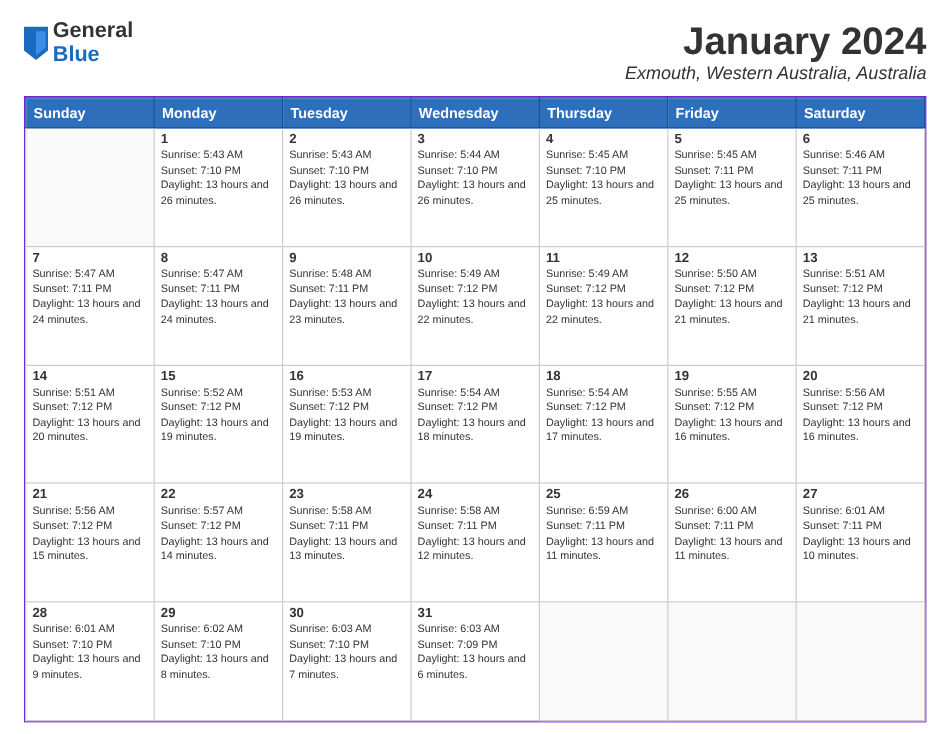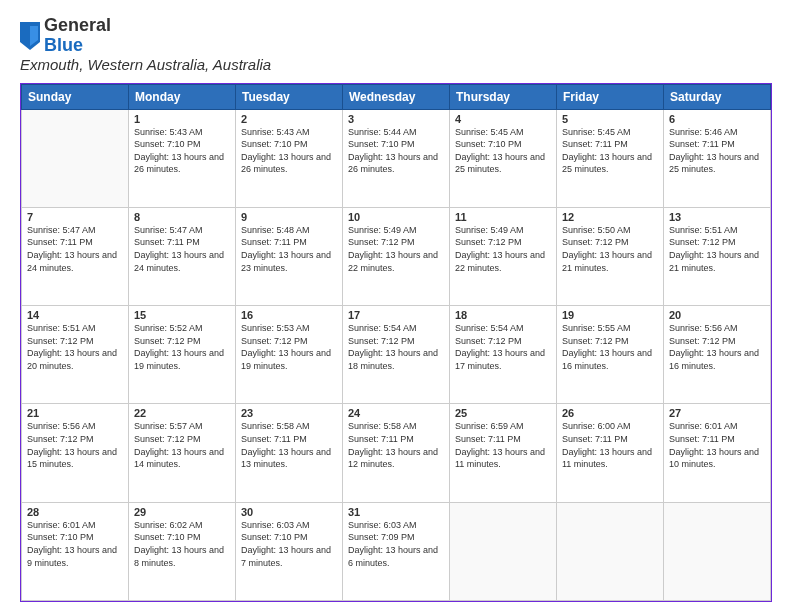--- a/index.html
+++ b/index.html
@@ -15,21 +15,20 @@
       height: 612px;
       padding: 16px 20px 10px 20px;
       display: flex;
       flex-direction: column;
     }
     .header {
       display: flex;
       justify-content: space-between;
       align-items: flex-start;
       margin-bottom: 10px;
-      flex-direction: column;
     }
     .logo {
       display: flex;
       align-items: center;
       gap: 4px;
     }
     .logo-text {
       font-size: 18px;
       font-weight: bold;
       line-height: 1.1;
@@ -110,20 +109,21 @@
       <svg class="logo-icon" viewBox="0 0 20 28" xmlns="http://www.w3.org/2000/svg">
         <polygon points="0,0 20,0 20,20 10,28 0,20" fill="#1a6bbf"></polygon>
         <polygon points="10,4 18,4 18,18 10,24" fill="#4da6ff" opacity="0.6"></polygon>
       </svg>
       <div class="logo-text">
         <span class="logo-general">General</span><br>
         <span class="logo-blue">Blue</span>
       </div>
     </div>
     <div class="title-section">
+      <div class="main-title">January 2024</div>
       <div class="subtitle">Exmouth, Western Australia, Australia</div>
     </div>
   </div>
 
   <div class="calendar">
     <table>
       <thead>
         <tr>
           <th>Sunday</th>
           <th>Monday</th>

